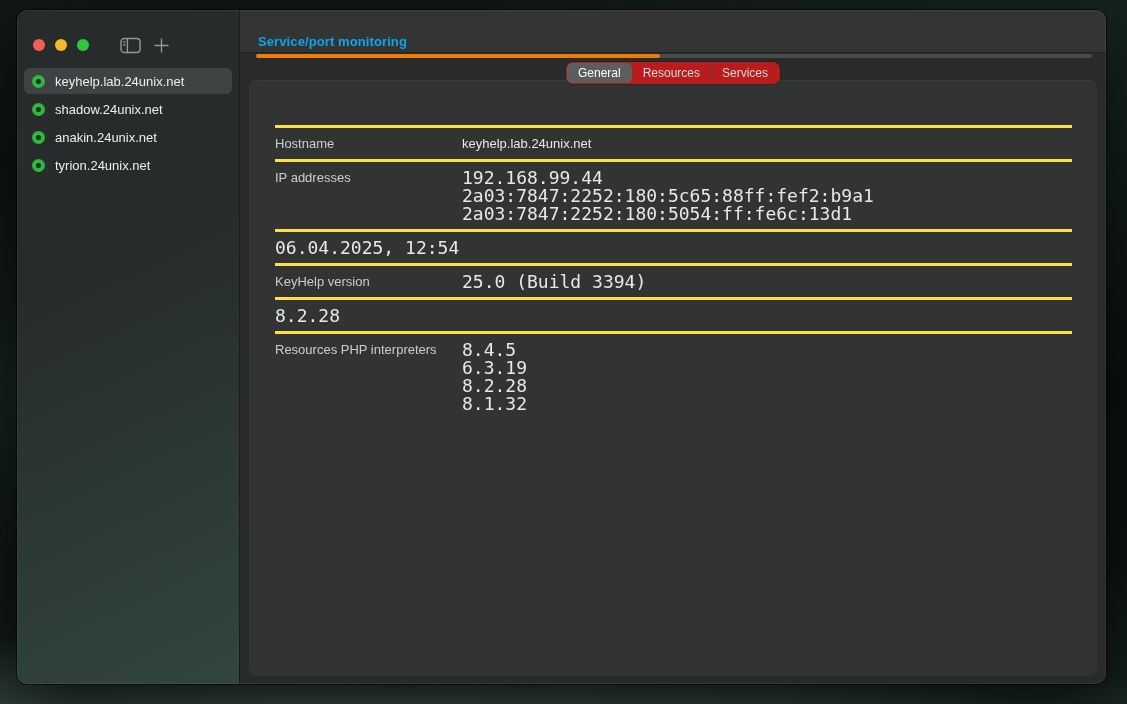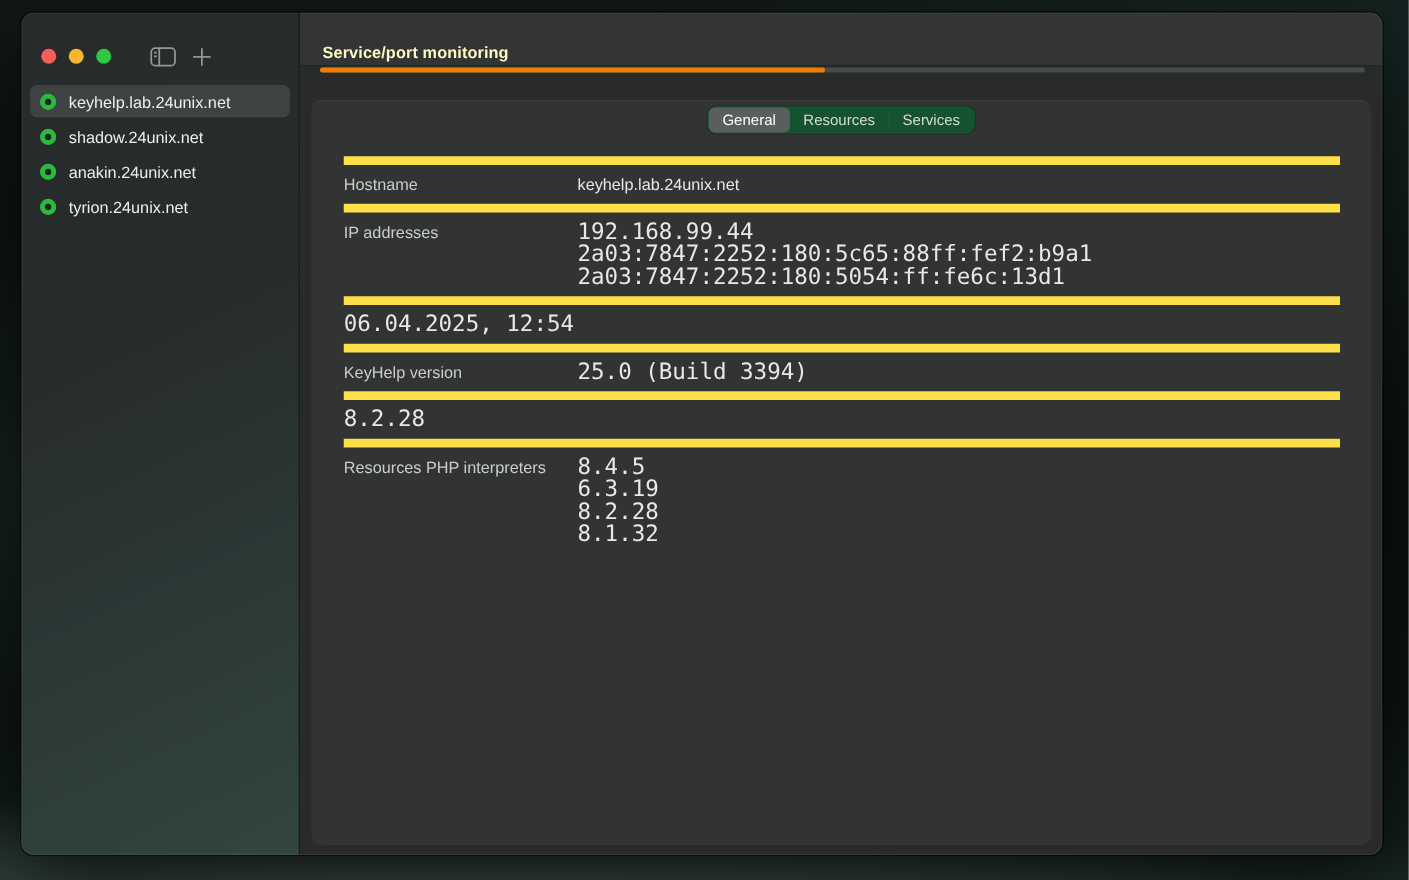--- a/index.html
+++ b/index.html
@@ -43,44 +43,44 @@
   .status-dot { position:relative; width:13px; height:13px; border-radius:50%; margin-right:10px; flex:none; background:#2cba3e; }
   .status-dot i { position:absolute; left:4px; top:4px; width:5px; height:5px; border-radius:50%; background:#14271d; }
   .server-label { color:#edeeee; font-size:13px; white-space:nowrap; }
 
   
   .main { position:relative; flex:1; min-width:0; display:flex; flex-direction:column; background:#292b2b; }
   .titlebar {
     height:43px; flex:none; box-sizing:border-box; background:#333535;
     border-bottom:1px solid #232525; display:flex; align-items:center; padding-left:18px;
   }
-  .titlebar-title { font-size:13px; font-weight:bold; color:#fef9c3; letter-spacing:.1px;margin-top:21px; }
+  .titlebar-title { font-size:13px; font-weight:bold; color:#0ea5e9; letter-spacing:.1px;margin-top:21px; }
 
   .tabband { height:27px; flex:none; position:relative; }
   .progress-track { position:absolute; left:16px; right:14px; top:1px; height:4px; border-radius:2px; background:#484a4b; }
   .progress-fill { height:100%; border-radius:2px; background:#ef7c05; width:48.3%; }
 
   .segmented {
-    position:absolute; top:75px; left:50%; transform:translateX(-50%); z-index:3;
-    height:22px; box-sizing:border-box; background:#14532d; border-radius:7px;
+    position:absolute; top:52px; left:50%; transform:translateX(-50%); z-index:3;
+    height:22px; box-sizing:border-box; background:#b91c1c; border-radius:7px;
     display:flex; align-items:center; padding:1px; box-shadow:0 0 0 0.5px rgba(0,0,0,.35);
   }
   .segment {
     position:relative; height:20px; line-height:20px; padding:0 11px;
     font-size:12px; color:#d8dada; border-radius:5px; white-space:nowrap; cursor:default;
   }
   .segment.selected { background:#5b5e5e; color:#ffffff; }
   .segment.divided::before { content:''; position:absolute; left:0; top:4px; bottom:4px; width:1px; background:#464949; }
 
   .content-box {
     flex:1; margin:0 9px 8px 9px; background:#323434; border-radius:8px;
     border-top:1px solid rgba(255,255,255,0.045); box-sizing:border-box;
     padding:44px 25px 0 26px; overflow:hidden;
   }
-  .info-row { display:flex; border-top:7px solid #fde047; padding:6.5px 0; }
+  .info-row { display:flex; border-top:3px solid #fde047; padding:6.5px 0; }
   .info-label { width:187px; flex:none; font-size:13px; color:#cbcdcd; line-height:18px; }
   .info-value { font-size:13px; color:#e7e8e8; line-height:18px; }
   .info-value.mono { font-family:"DejaVu Sans Mono",monospace; font-size:18px; }
 </style>
 </head>
 <body>
 
 <div class="desktop">
   <div class="window">
 

